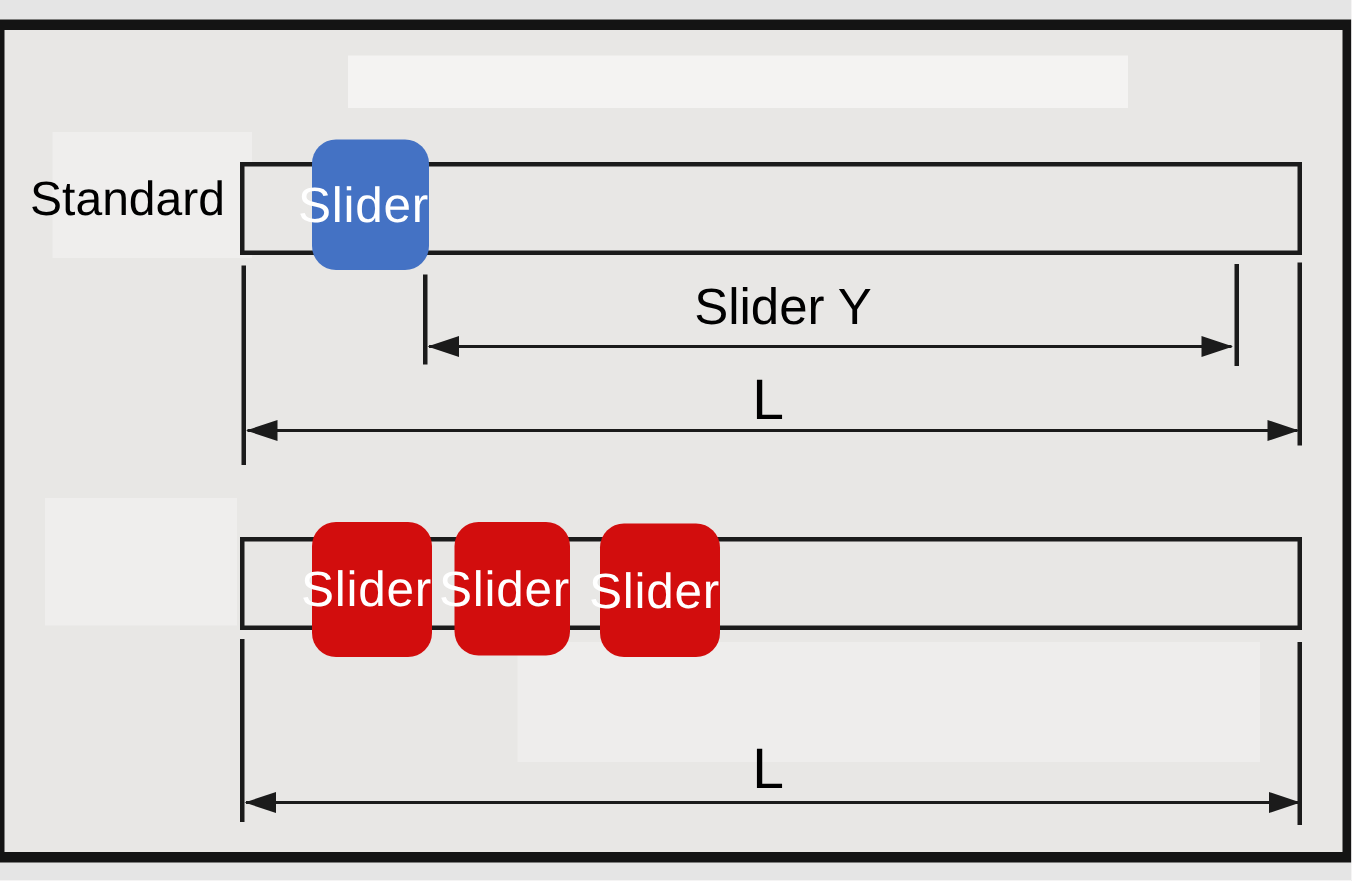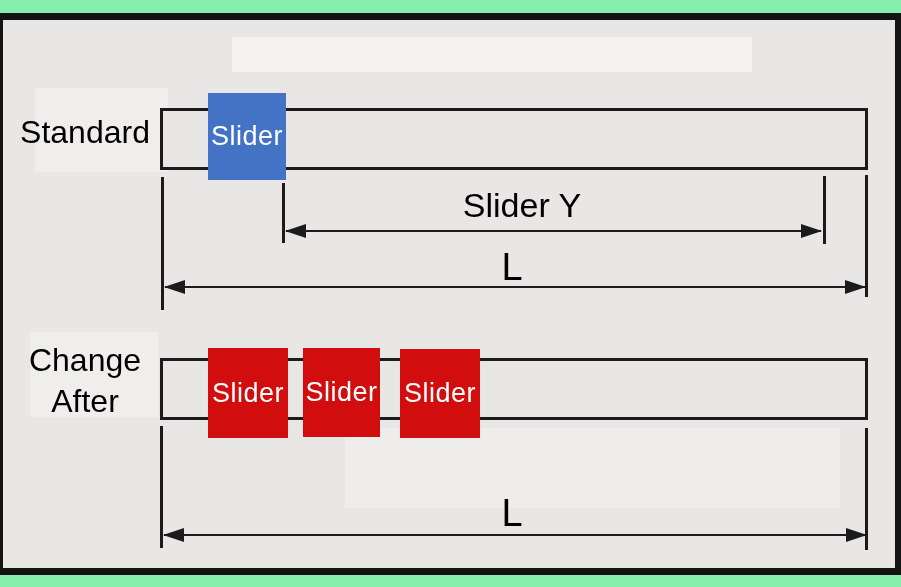--- a/index.html
+++ b/index.html
@@ -1,25 +1,25 @@
 <!DOCTYPE html>
 <html><head>
 <meta charset="utf-8">
 <style>
   html,body{margin:0;padding:0;background:#ffffff;}
   body{font-family:"Liberation Sans","DejaVu Sans",sans-serif;}
-  #canvas{position:relative;width:901px;height:587px;background:#86efac;overflow:hidden;}
+  #canvas{position:relative;width:901px;height:587px;background:#e5e5e5;overflow:hidden;}
   .frame{position:absolute;left:0;top:13px;width:901px;height:562px;box-sizing:border-box;
          background:#e8e7e5;border-style:solid;border-color:#141414;
          border-width:7px 6px 7px 3px;}
   .patch{position:absolute;}
   .row-label{position:absolute;color:#000;text-align:center;}
   .rail{position:absolute;box-sizing:border-box;background:#e8e7e5;border:3px solid #1b1b1b;}
-  .slider-block{position:absolute;display:flex;align-items:center;justify-content:center;
-                color:#fff;font-size:27px;letter-spacing:0.5px;}
+  .slider-block{position:absolute;display:flex;align-items:center;justify-content:flex-end;
+                color:#fff;font-size:33px;letter-spacing:0.5px;border-radius:16px;}
   .ext{position:absolute;width:3px;background:#1b1b1b;}
   .dim{position:absolute;height:2px;background:#1b1b1b;}
   .ah{position:absolute;width:0;height:0;border-style:solid;}
   .ah.l{left:-1px;top:-6px;border-width:7px 21px 7px 0;
         border-color:transparent #1b1b1b transparent transparent;}
   .ah.r{right:-1px;top:-6px;border-width:7px 0 7px 21px;
         border-color:transparent transparent transparent #1b1b1b;}
   .dim-label{position:absolute;color:#000;text-align:center;line-height:1;}
 </style>
 </head>
@@ -51,24 +51,20 @@
   <div class="dim-label" style="left:397px;top:188px;width:250px;font-size:34px;">Slider Y</div>
 
   <div class="ext" style="left:161px;top:177px;height:133px;"></div>
   <div class="ext" style="left:865px;top:175px;height:122px;"></div>
   <div class="dim" style="left:165px;top:286px;width:700px;">
     <i class="ah l"></i>
     <i class="ah r"></i>
   </div>
   <div class="dim-label" style="left:432px;top:248px;width:160px;font-size:38px;">L</div>
 
-  <div class="row-label" style="left:5px;top:340px;width:160px;font-size:32px;line-height:41px;">
-    <div>Change</div>
-    <div>After</div>
-  </div>
 
   <div class="rail" style="left:160px;top:358px;width:708px;height:62px;"></div>
 
   <div class="slider-block" style="left: 208px; top: 348px; width: 80px; height: 90px; background: rgb(210, 13, 13);">
     <span>Slider</span>
   </div>
   <div class="slider-block" style="left: 303px; top: 348px; width: 77px; height: 89px; background: rgb(210, 13, 13);">
     <span>Slider</span>
   </div>
   <div class="slider-block" style="left: 400px; top: 349px; width: 80px; height: 89px; background: rgb(210, 13, 13);">

